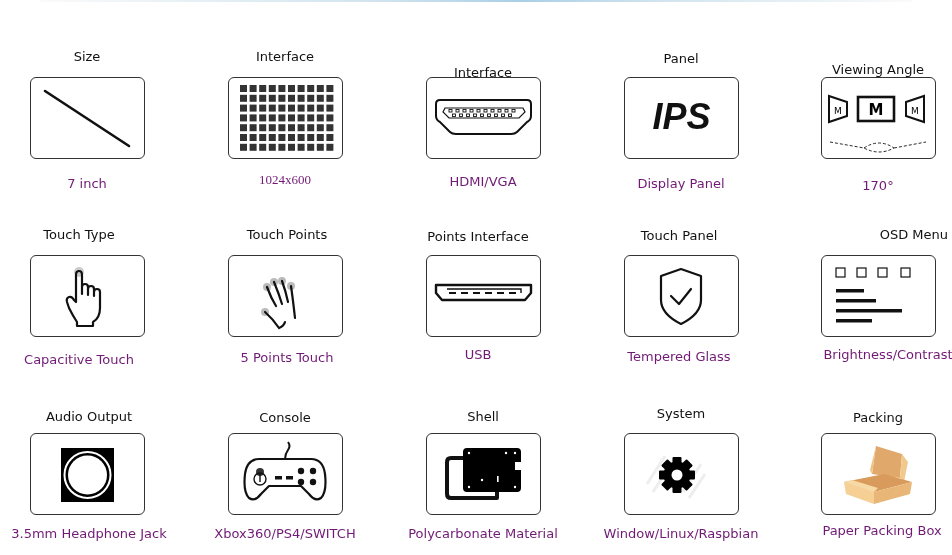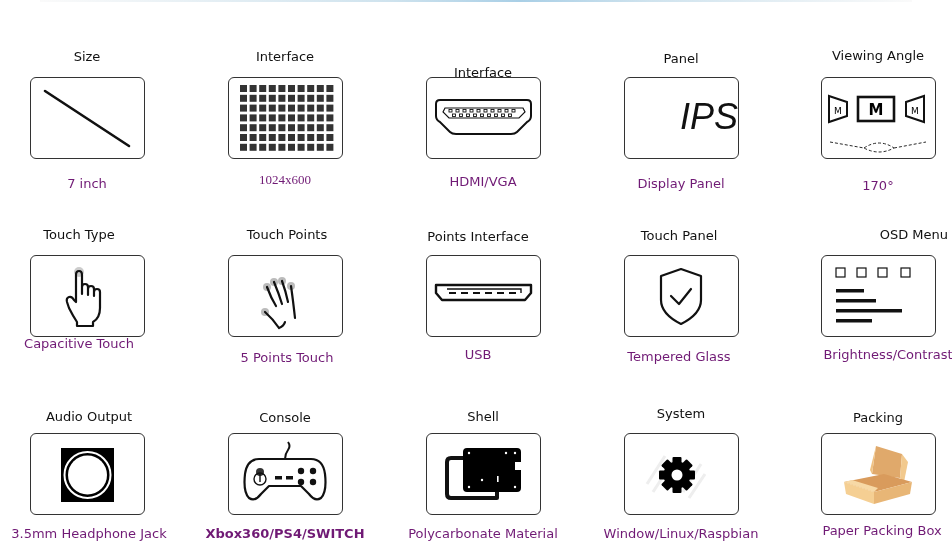--- a/index.html
+++ b/index.html
@@ -135,27 +135,27 @@
           <rect x="85" y="31.5" width="3" height="2.5"></rect>
         </g>
     </svg>
   </div>
   <div class="value" style="top:126px;">HDMI/VGA</div>
 </div>
 
 <div class="cell" style="left:611px;top:48px;">
   <div class="title" style="top:3px;">Panel</div>
   <div class="box" style="left:13px;top:29px;">
-    <div style="position:absolute;left:0;top:18px;width:113px;text-align:right;font-family:'Liberation Sans',sans-serif;font-weight:normal;font-style:italic;font-size:36px;color:#111;">IPS</div>
+    <div style="position:absolute;left:0;top:18px;width:113px;text-align:center;font-family:'Liberation Sans',sans-serif;font-weight:bold;font-style:italic;font-size:36px;color:#111;">IPS</div>
   </div>
   <div class="value" style="top:128px;">Display Panel</div>
 </div>
 
 <div class="cell" style="left:808px;top:48px;">
-  <div class="title" style="top:0;">Viewing Angle</div>
+  <div class="title" style="top:14px;">Viewing Angle</div>
   <div class="box" style="left:13px;top:29px;">
     <svg viewBox="0 0 113 80">
       <path d="M7 18 L25 24 L25 38 L7 44 Z" fill="none" stroke="#111" stroke-width="2"></path>
       <text x="16" y="36" font-size="9" text-anchor="middle" font-family="DejaVu Sans, sans-serif">M</text>
       <rect x="36" y="19" width="36" height="24" fill="none" stroke="#111" stroke-width="2.6"></rect>
       <text x="54" y="37" font-size="15" font-weight="bold" text-anchor="middle" font-family="DejaVu Sans, sans-serif">M</text>
       <path d="M84 24 L102 18 L102 44 L84 38 Z" fill="none" stroke="#111" stroke-width="2"></path>
       <text x="93" y="36" font-size="9" text-anchor="middle" font-family="DejaVu Sans, sans-serif">M</text>
       <path d="M8 64 L42 70 M72 70 L104 64" stroke="#111" stroke-width="0.9" stroke-dasharray="3,2"></path>
       <path d="M42 70 Q57 60 72 70 Q57 78 42 70" fill="none" stroke="#111" stroke-width="0.9" stroke-dasharray="3,2"></path>
@@ -165,21 +165,21 @@
 </div>
 
 <div class="cell" style="left:9px;top:226px;">
   <div class="title" style="top:1px;">Touch Type</div>
   <div class="box" style="left:21px;top:29px;">
     <svg viewBox="0 0 113 80">
       <circle cx="48" cy="16" r="5" fill="#ccc"></circle>
       <path d="M45 46 L45 19 Q45 15 48 15 Q51 15 51 19 L51 38 L51 31 Q51 28 54 28 Q57 28 57 31 L57 39 L57 33 Q57 30 60 30 Q63 30 63 33 L63 40 L63 36 Q63 33 66 33 Q69 33 69 36 L69 52 Q69 62 62 66 L62 70 L46 70 L46 66 Q42 60 38 52 L36 46 Q35 42 38 41 Q41 40 43 44 Z" fill="none" stroke="#111" stroke-width="2.2" stroke-linejoin="round"></path>
     </svg>
   </div>
-  <div class="value" style="top:110px;">Capacitive Touch</div>
+  <div class="value" style="top:126px;">Capacitive Touch</div>
 </div>
 
 <div class="cell" style="left:217px;top:226px;">
   <div class="title" style="top:1px;">Touch Points</div>
   <div class="box" style="left:11px;top:29px;">
     <svg viewBox="0 0 113 80">
       <circle cx="38" cy="31" r="4" fill="#bbb"></circle>
         <circle cx="45" cy="26" r="4" fill="#bbb"></circle>
       <circle cx="53" cy="25" r="4" fill="#bbb"></circle>
         <circle cx="62" cy="30" r="4" fill="#bbb"></circle>
@@ -254,21 +254,21 @@
       <circle cx="31" cy="45" r="6" fill="none" stroke="#111" stroke-width="1.4"></circle>
       <line x1="31" y1="40" x2="31" y2="48" stroke="#111" stroke-width="1.4"></line>
       <rect x="46" y="42" width="7" height="3.5" fill="#111"></rect>
         <rect x="57" y="42" width="7" height="3.5" fill="#111"></rect>
       <circle cx="72" cy="37" r="3.2" fill="#111"></circle>
         <circle cx="84" cy="37" r="3.2" fill="#111"></circle>
       <circle cx="72" cy="48" r="3.2" fill="#111"></circle>
         <circle cx="84" cy="48" r="3.2" fill="#111"></circle>
     </svg>
   </div>
-  <div class="value" style="top:118px;left:-10px;width:160px;font-weight:bold;">Xbox360/PS4/SWITCH</div>
+  <div class="value" style="top:118px;left:-10px;width:160px;">Xbox360/PS4/SWITCH</div>
 </div>
 
 <div class="cell" style="left:413px;top:408px;">
   <div class="title" style="top:1px;">Shell</div>
   <div class="box" style="left:13px;top:25px;">
     <svg viewBox="0 0 113 80">
       <path d="M20 28 L20 60 Q20 64 24 64 L70 64 L70 56" fill="none" stroke="#111" stroke-width="4" stroke-linejoin="round"></path>
       <path d="M20 28 Q20 24 24 24 L36 24" fill="none" stroke="#111" stroke-width="4"></path>
       <path d="M36 18 Q36 14 40 14 L90 14 Q94 14 94 18 L94 28 L88 28 L88 36 L94 36 L94 54 Q94 58 90 58 L40 58 Q36 58 36 54 Z" fill="#000"></path>
       <g fill="#fff">

